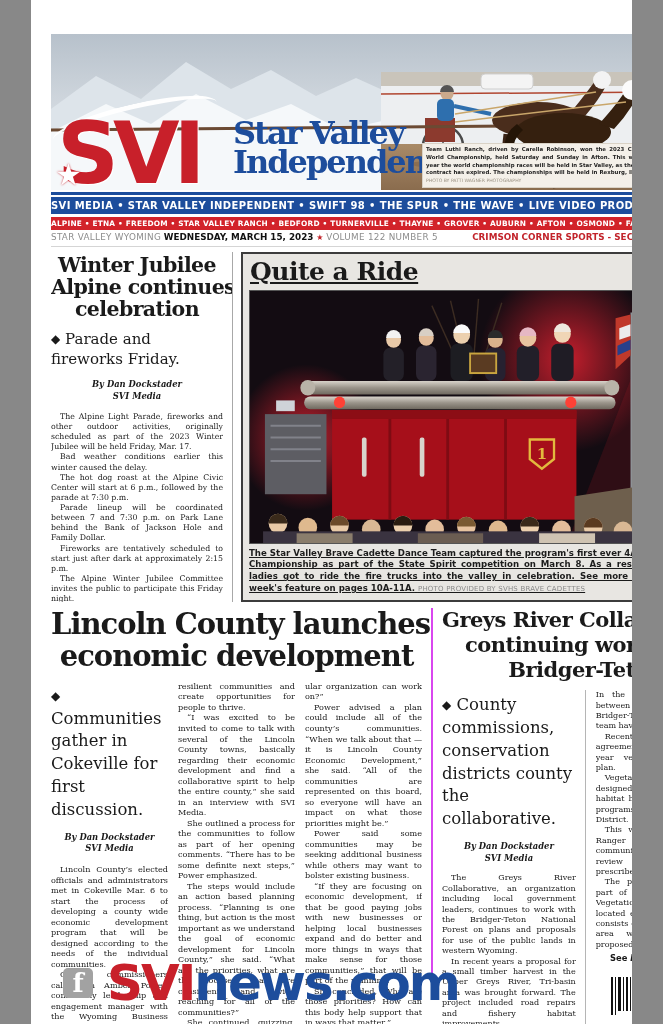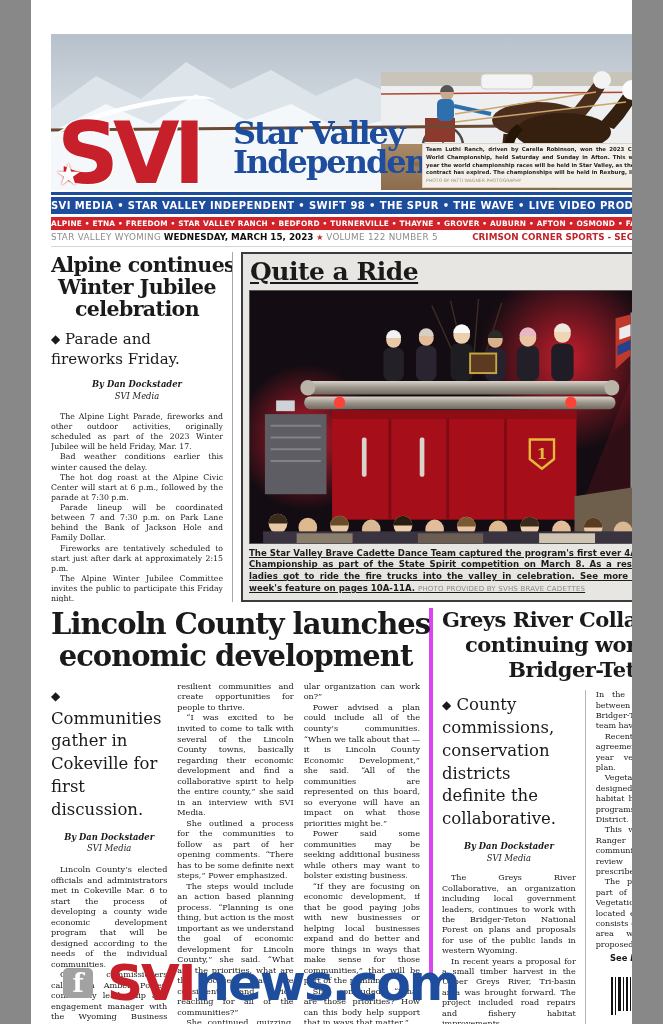--- a/index.html
+++ b/index.html
@@ -72,21 +72,21 @@
     width:182px; padding-right:9px; border-right:1px solid #a8a8a8;
     overflow:hidden;
   }
   .alpine .headline {
     font-weight:bold; font-size:20.5px; line-height:1.08; text-align:center;
     letter-spacing:-.6px; margin-top:2px;
   }
   .subhead { font-size:15px; line-height:1.3; margin-top:10px; }
   .subhead .dia { font-size:12px; position:relative; top:-1px; }
   .byline { text-align:center; font-style:italic; font-weight:bold; font-size:8.4px; margin:10px 0 9px; line-height:1.4; }
-  .byline .org { font-weight:normal; display:block; }
+  .byline .org { font-weight:bold; display:block; }
   .bodytext p { font-size:7.8px; line-height:1.3; text-align:justify; text-indent:9px; }
   .bodytext p.cont { text-indent:0; }
   
   .quite-box {
     flex:1; margin-left:8px; border:2px solid #3c3c3c; background:#e8e6e2;
     padding:4px 6px 5px; display:flex; flex-direction:column;text-decoration:underline;
   }
   .quite-box .headline {
     font-weight:bold; font-size:25px; letter-spacing:-.5px; line-height:1.1;
     margin:0 0 4px 1px;
@@ -96,21 +96,21 @@
   .quite-caption {
     margin-top:4px; font-family:"DejaVu Sans", sans-serif; font-weight:bold;
     font-size:8.6px; line-height:1.38; color:#1c1c1c; text-align:justify;
   }
   .quite-caption .credit { color:#8a8a8a; font-size:7px; font-weight:normal; letter-spacing:.2px; }
   
   .bottom-section {
     position:absolute; top:608px; left:20px; width:623px; height:372px;
     display:flex;
   }
-  .lincoln { width:382px; padding-right:9px; border-right:4px solid #d946ef; }
+  .lincoln { width:382px; padding-right:9px; border-right:2px solid #d946ef; }
   .lincoln .headline, .greys .headline {
     font-weight:bold; text-align:center; letter-spacing:-1px;
   }
   .lincoln .headline { font-size:29px; line-height:1.12; }
   .greys .headline { font-size:21px; line-height:1.18; letter-spacing:-.5px; }
   .hl-line { white-space:nowrap; }
   .cols { display:flex; gap:10px; margin-top:8px; }
   .col { flex:1; min-width:0; overflow:hidden; }
   .cols .bodytext p, .col .bodytext p { font-size:8.1px; line-height:1.3; }
   .lincoln .subhead, .greys .subhead { font-size:16.5px; line-height:1.38; margin-top:4px; }
@@ -235,22 +235,22 @@
       <span class="red">CRIMSON CORNER SPORTS - SEC B</span>
       <span class="star-ico">★</span>
       <span class="price">60¢</span>
     </div>
   </div>
 
   <main class="top-section">
 
     <article class="alpine">
       <h1 class="headline">
+        <div class="hl-line">Winter Jubilee</div>
         <div class="hl-line">Alpine continues</div>
-        <div class="hl-line">Winter Jubilee</div>
         <div class="hl-line">celebration</div>
       </h1>
       <div class="subhead">
         <span class="dia">◆</span>
         <span>Parade and fireworks Friday.</span>
       </div>
       <div class="byline">
         <span>By Dan Dockstader</span>
         <span class="org">SVI Media</span>
       </div>
@@ -426,21 +426,21 @@
     <article class="greys">
       <h1 class="headline">
         <div class="hl-line">Greys River Collaborative</div>
         <div class="hl-line">continuing work with</div>
         <div class="hl-line">Bridger-Teton</div>
       </h1>
       <div class="cols">
         <div class="col col1">
           <div class="subhead">
             <span class="dia">◆</span>
-            <span>County commissions, conservation districts definite the collaborative.</span>
+            <span>County commissions, conservation districts county the collaborative.</span>
           </div>
           <div class="byline">
             <span>By Dan Dockstader</span>
             <span class="org">SVI Media</span>
           </div>
           <div class="bodytext">
             <p>The Greys River Collaborative, an organization including local government leaders, continues to work with the Bridger-Teton National Forest on plans and proposals for use of the public lands in western Wyoming.</p>
             <p>In recent years a proposal for a small timber harvest in the Upper Greys River, Tri-basin area was brought forward. The project included road repairs and fishery habitat improvements.</p>
           </div>
         </div>

